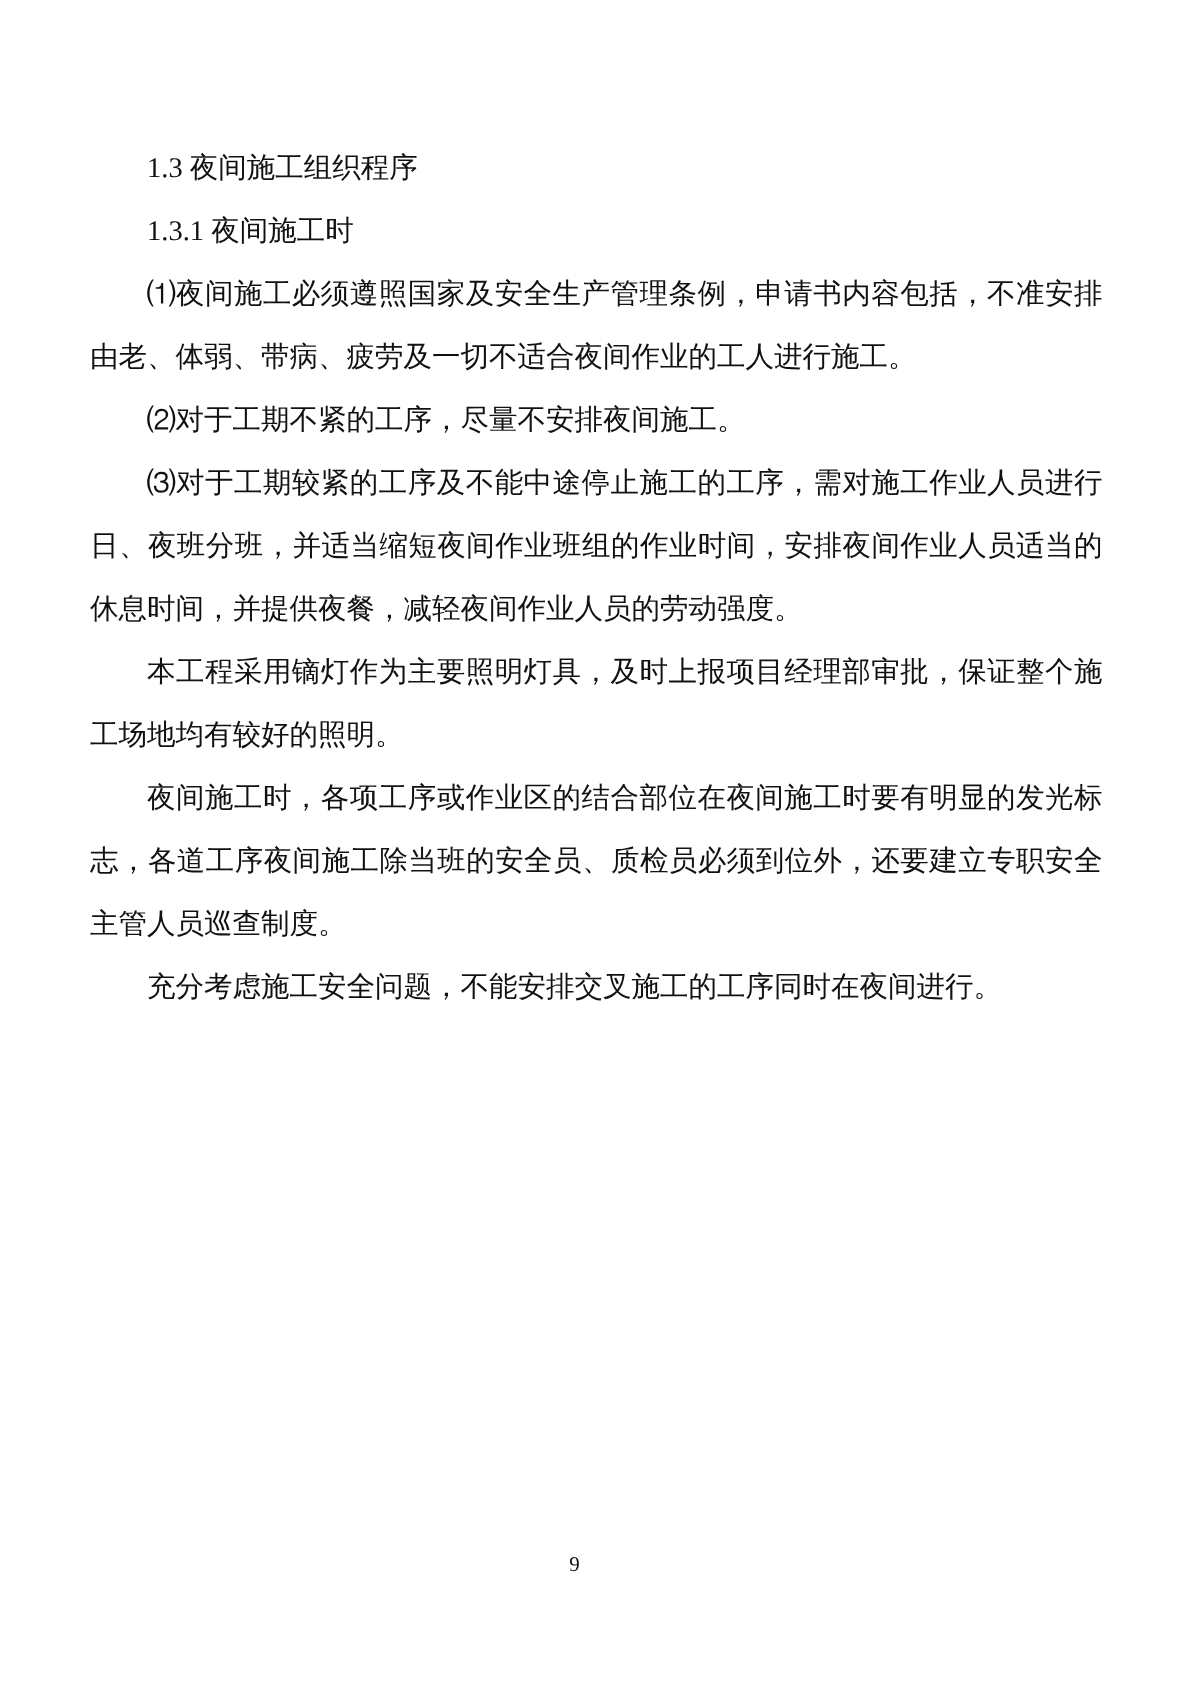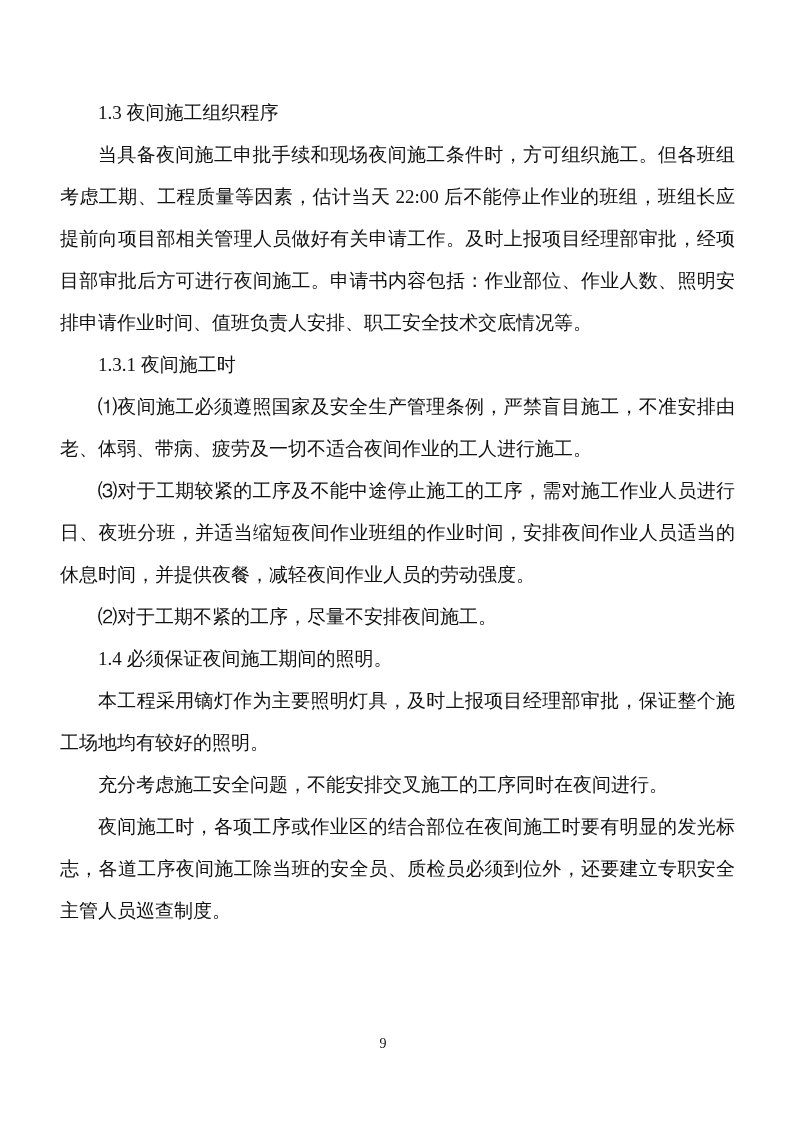--- a/index.html
+++ b/index.html
@@ -43,24 +43,22 @@
     line-height: 20px;
     color: #111111;
   }
 </style>
 </head>
 <body>
 
 <div class="page">
   <div class="content">
     <p>1.3 夜间施工组织程序</p>
-    <p>当具备夜间施工申批手续和现场夜间施工条件时，方可组织施工。但各班组考虑工期、工程质量等因素，估计当天 22:00 后不能停止作业的班组，班组长应提前向项目部相关管理人员做好有关申请工作。及时上报项目经理部审批，经项目部审批后方可进行夜间施工。申请书内容包括：作业部位、作业人数、照明安排申请作业时间、值班负责人安排、职工安全技术交底情况等。</p>
     <p>1.3.1 夜间施工时</p>
-    <p>⑴夜间施工必须遵照国家及安全生产管理条例，严禁盲目施工，不准安排由老、体弱、带病、疲劳及一切不适合夜间作业的工人进行施工。</p>
+    <p>⑴夜间施工必须遵照国家及安全生产管理条例，申请书内容包括，不准安排由老、体弱、带病、疲劳及一切不适合夜间作业的工人进行施工。</p>
+    <p>⑵对于工期不紧的工序，尽量不安排夜间施工。</p>
     <p>⑶对于工期较紧的工序及不能中途停止施工的工序，需对施工作业人员进行日、夜班分班，并适当缩短夜间作业班组的作业时间，安排夜间作业人员适当的休息时间，并提供夜餐，减轻夜间作业人员的劳动强度。</p>
-    <p>⑵对于工期不紧的工序，尽量不安排夜间施工。</p>
-    <p>1.4 必须保证夜间施工期间的照明。</p>
     <p>本工程采用镝灯作为主要照明灯具，及时上报项目经理部审批，保证整个施工场地均有较好的照明。</p>
+    <p>夜间施工时，各项工序或作业区的结合部位在夜间施工时要有明显的发光标志，各道工序夜间施工除当班的安全员、质检员必须到位外，还要建立专职安全主管人员巡查制度。</p>
     <p>充分考虑施工安全问题，不能安排交叉施工的工序同时在夜间进行。</p>
-    <p>夜间施工时，各项工序或作业区的结合部位在夜间施工时要有明显的发光标志，各道工序夜间施工除当班的安全员、质检员必须到位外，还要建立专职安全主管人员巡查制度。</p>
   </div>
   <div class="page-number">9</div>
 </div>
 
 </body></html>

